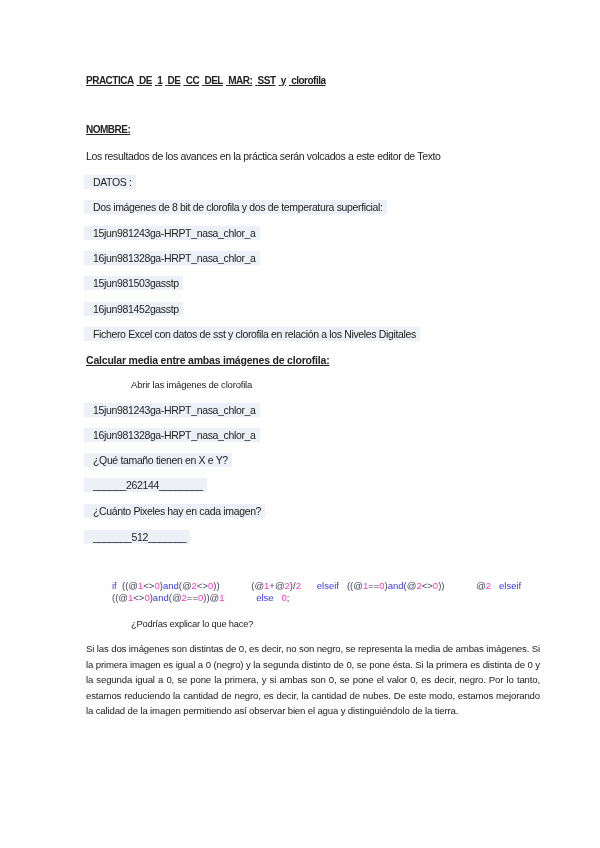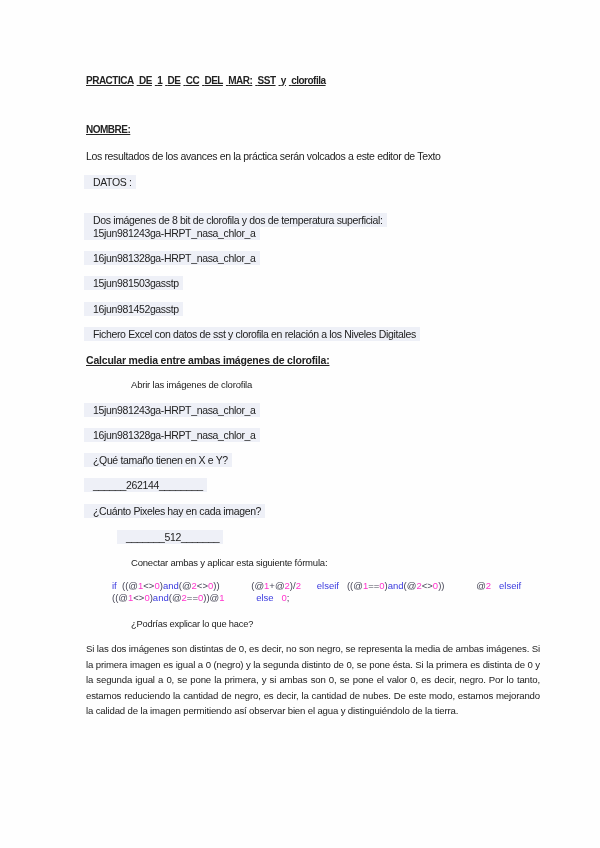--- a/index.html
+++ b/index.html
@@ -34,43 +34,42 @@
     <span>y</span>
     <span>clorofila</span>
   </div>
 
   <div class="line title" style="top:123px;">NOMBRE:</div>
 
   <div class="line" style="top:149px;">Los resultados de los avances en la práctica serán volcados a este editor de Texto</div>
 
   <div class="line" style="top:175px;"><span class="hl">DATOS  :</span></div>
 
-  <div class="line" style="top:213px;text-align:center;"><span class="hl">Dos imágenes de 8 bit de clorofila y dos de temperatura superficial:</span></div>
+  <div class="line" style="top:200px;text-align:center;"><span class="hl">Dos imágenes de 8 bit de clorofila y dos de temperatura superficial:</span></div>
 
   <div class="line" style="top:226px;"><span class="hl">15jun981243ga-HRPT_nasa_chlor_a</span></div>
   <div class="line" style="top:251px;"><span class="hl">16jun981328ga-HRPT_nasa_chlor_a</span></div>
   <div class="line" style="top:276px;"><span class="hl">15jun981503gasstp</span></div>
   <div class="line" style="top:302px;"><span class="hl">16jun981452gasstp</span></div>
 
   <div class="line heading" style="top:353px;">Calcular media entre ambas imágenes de clorofila:</div>
 
   <div class="line" style="top:327px;"><span class="hl">Fichero Excel con datos de sst y clorofila en relación a los Niveles Digitales</span></div>
 
   <div class="line small" style="top:378px;">Abrir las imágenes de clorofila</div>
 
   <div class="line" style="top:403px;"><span class="hl">15jun981243ga-HRPT_nasa_chlor_a</span></div>
   <div class="line" style="top:428px;"><span class="hl">16jun981328ga-HRPT_nasa_chlor_a</span></div>
 
   <div class="line" style="top:453px;"><span class="hl">¿Qué tamaño tienen en X e Y?</span></div>
   <div class="line" style="top:478px;"><span class="hl">______262144________</span></div>
 
   <div class="line" style="top:504px;"><span class="hl">¿Cuánto Pixeles hay en cada imagen?</span></div>
-  <div class="line" style="top:530px;margin-left:33px;"><span class="hl">_______512_______</span></div>
+  <div class="line" style="top:530px;"><span class="hl">_______512_______</span></div>
 
-  <div class="line small" style="top:556px;">Conectar ambas y aplicar esta siguiente fórmula:</div>
 
   <div class="formula" style="top:580px;" id="formula-line1"><span class="kw">if</span><span class="op">  ((@</span><span class="num">1</span><span class="op">&lt;&gt;</span><span class="num">0</span><span class="op">)</span><span class="kw">and</span><span class="op">(@</span><span class="num">2</span><span class="op">&lt;&gt;</span><span class="num">0</span><span class="op">))</span><span class="op">            (@</span><span class="num">1</span><span class="op">+@</span><span class="num">2</span><span class="op">)/</span><span class="num">2</span><span class="kw">      elseif</span><span class="op">   ((@</span><span class="num">1</span><span class="op">==</span><span class="num">0</span><span class="op">)</span><span class="kw">and</span><span class="op">(@</span><span class="num">2</span><span class="op">&lt;&gt;</span><span class="num">0</span><span class="op">))</span><span class="op">            @</span><span class="num">2</span><span class="kw">   elseif</span></div>
   <div class="formula" style="top:592px;" id="formula-line2"><span class="op">((@</span><span class="num">1</span><span class="op">&lt;&gt;</span><span class="num">0</span><span class="op">)</span><span class="kw">and</span><span class="op">(@</span><span class="num">2</span><span class="op">==</span><span class="num">0</span><span class="op">))@</span><span class="num">1</span><span class="kw">            else</span><span class="op">   </span><span class="num">0</span><span class="op">;</span></div>
 
   <div class="line small" style="top:617px; font-size:9.3px;">¿Podrías explicar lo que hace?</div>
 
   <div class="para" style="top:641px;">Si las dos imágenes son distintas de 0, es decir, no son negro, se representa la media de ambas imágenes. Si la primera imagen es igual a 0 (negro) y la segunda distinto de 0, se pone ésta. Si la primera es distinta de 0 y la segunda igual a 0, se pone la primera, y si ambas son 0, se pone el valor 0, es decir, negro. Por lo tanto, estamos reduciendo la cantidad de negro, es decir, la cantidad de nubes. De este modo, estamos mejorando la calidad de la imagen permitiendo así observar bien el agua y distinguiéndolo de la tierra.</div>
 
 </div>
 

